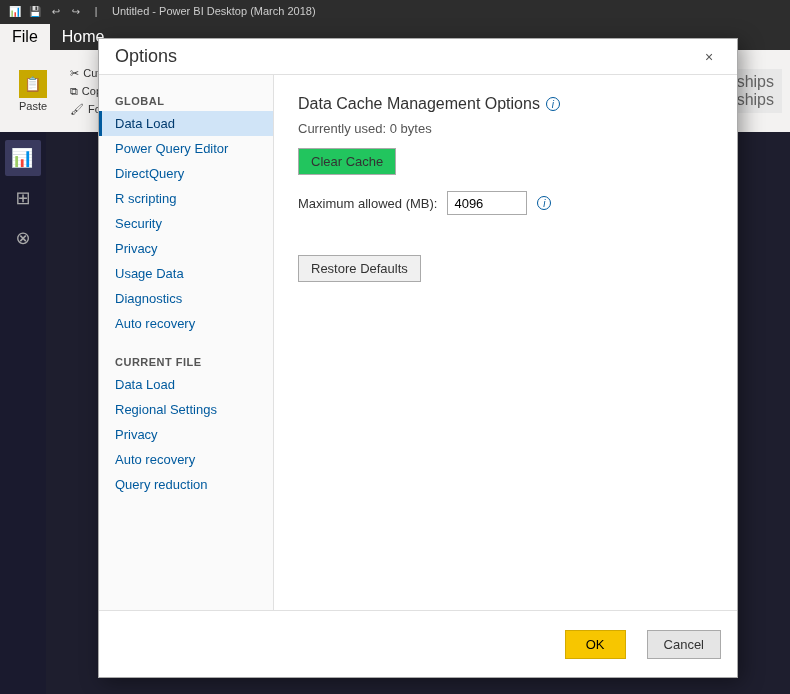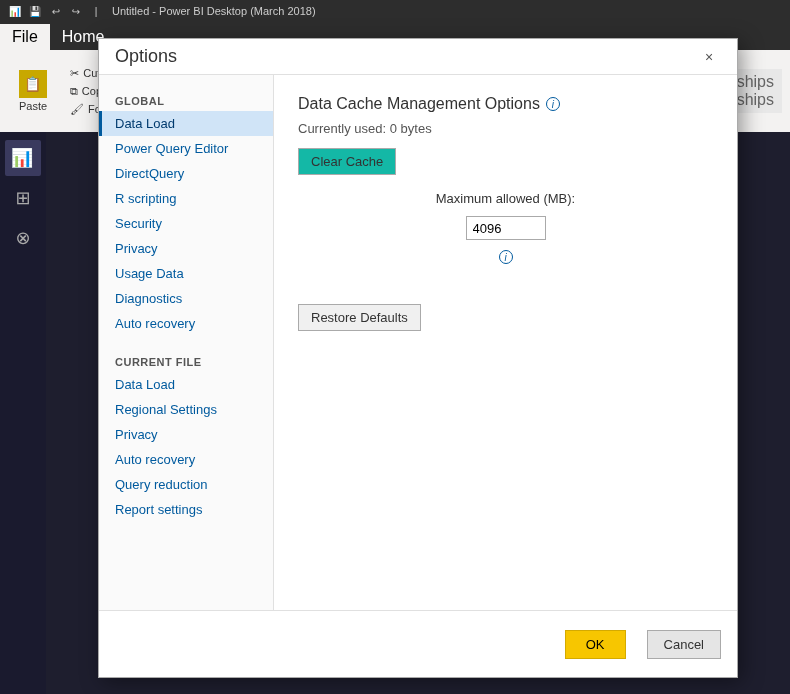--- a/index.html
+++ b/index.html
@@ -278,33 +278,32 @@
       cursor: pointer;
     }
     .currently-used {
       font-size: 13px;
       color: #555;
       margin-bottom: 12px;
     }
     .clear-cache-btn {
       padding: 5px 12px;
       border: 1px solid #aaa;
-      background: #14b8a6;
+      background: #22c55e;
       cursor: pointer;
       font-size: 13px;
       color: #333;
       margin-bottom: 16px;
     }
 
     .max-allowed-row {
       display: flex;
       align-items: center;
       gap: 10px;
       margin-bottom: 20px;
-      flex-direction: column;
     }
     .max-allowed-label {
       font-size: 13px;
       color: #333;
     }
     .max-input {
       width: 80px;
       height: 24px;
       border: 1px solid #aaa;
       padding: 2px 6px;
@@ -460,23 +459,20 @@
         </div>
         <div class="nav-item">
           <span>Privacy</span>
         </div>
         <div class="nav-item">
           <span>Auto recovery</span>
         </div>
         <div class="nav-item">
           <span>Query reduction</span>
         </div>
-        <div class="nav-item">
-          <span>Report settings</span>
-        </div>
       </div>
 
       <div class="main-content">
         <div class="content-title">
           <span>Data Cache Management Options</span>
           <span class="info-icon">i</span>
         </div>
 
         <div class="currently-used">
           <span>Currently used:</span>

